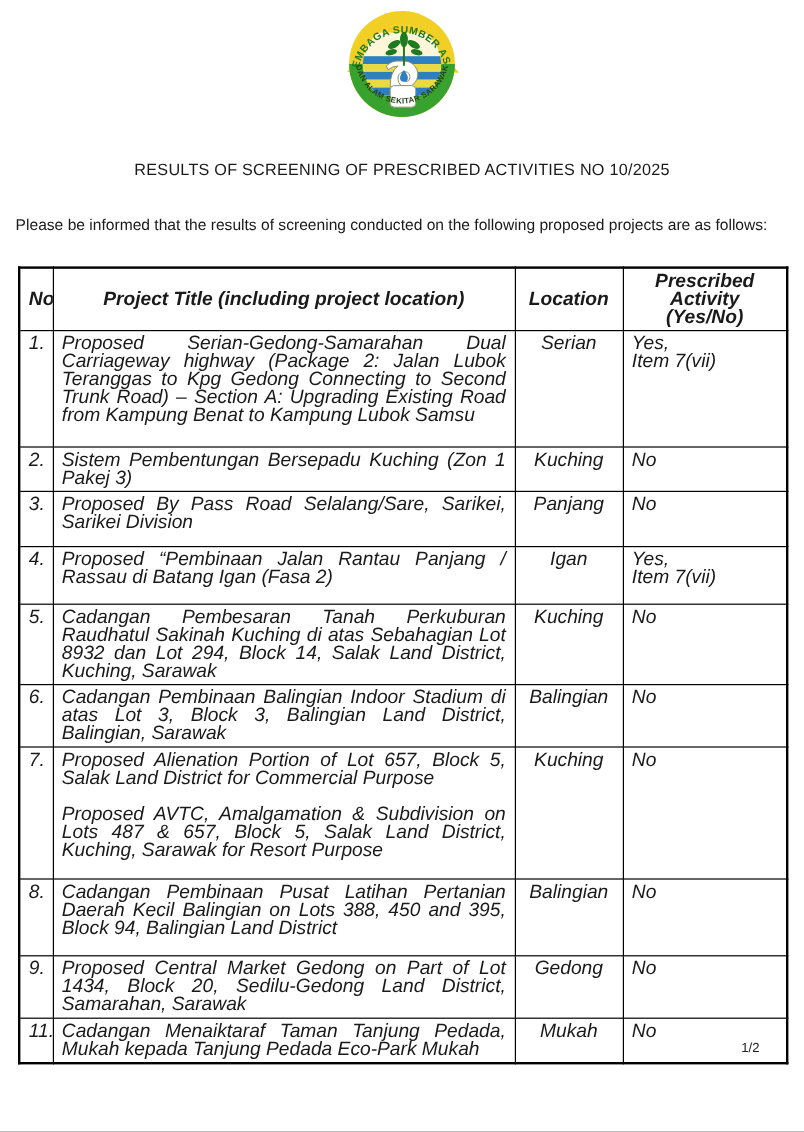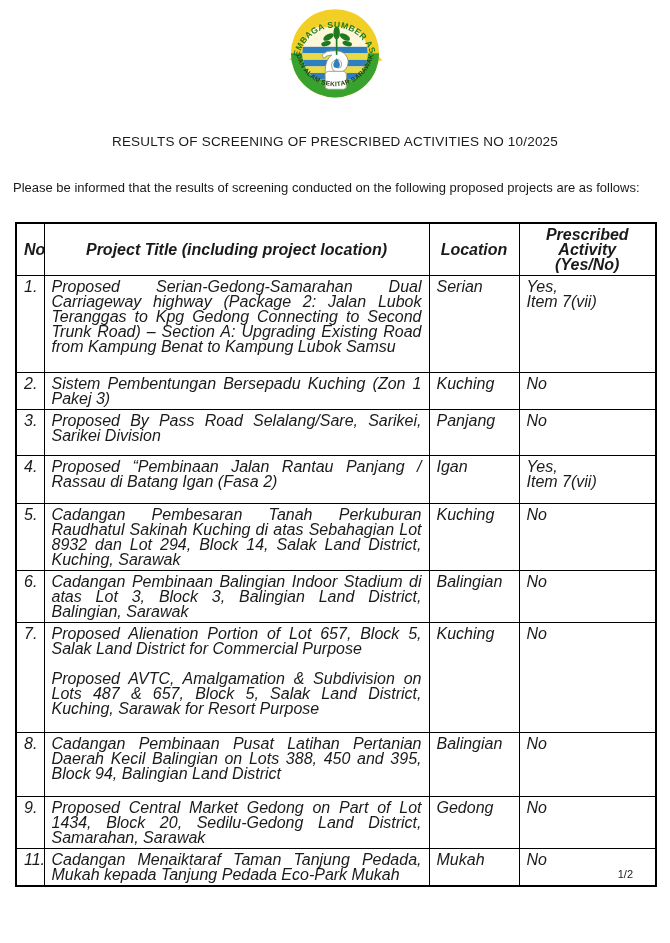--- a/index.html
+++ b/index.html
@@ -35,21 +35,21 @@
     font-weight:bold; text-align:center; vertical-align:middle;
     height:41px; white-space:pre-line;
   }
   col.c-no { width:28px; }
   col.c-title { width:385px; }
   col.c-loc { width:90px; }
   col.c-pa { width:137px; }
 
   td.no-cell { text-align:center; }
   td.title-cell { text-align:justify; white-space:pre-line; }
-  td.loc-cell { text-align:left; }
+  td.loc-cell { text-align:center; }
   td.pa-cell { text-align:left; white-space:pre-line; }
 
   
   tbody tr:nth-child(1) td { height:90px; }
   tbody tr:nth-child(2) td { height:25px; }
   tbody tr:nth-child(3) td { height:39px; }
   tbody tr:nth-child(4) td { height:41px; }
   tbody tr:nth-child(5) td { height:57px; }
   tbody tr:nth-child(6) td { height:40px; }
   tbody tr:nth-child(7) td { height:103px; }

